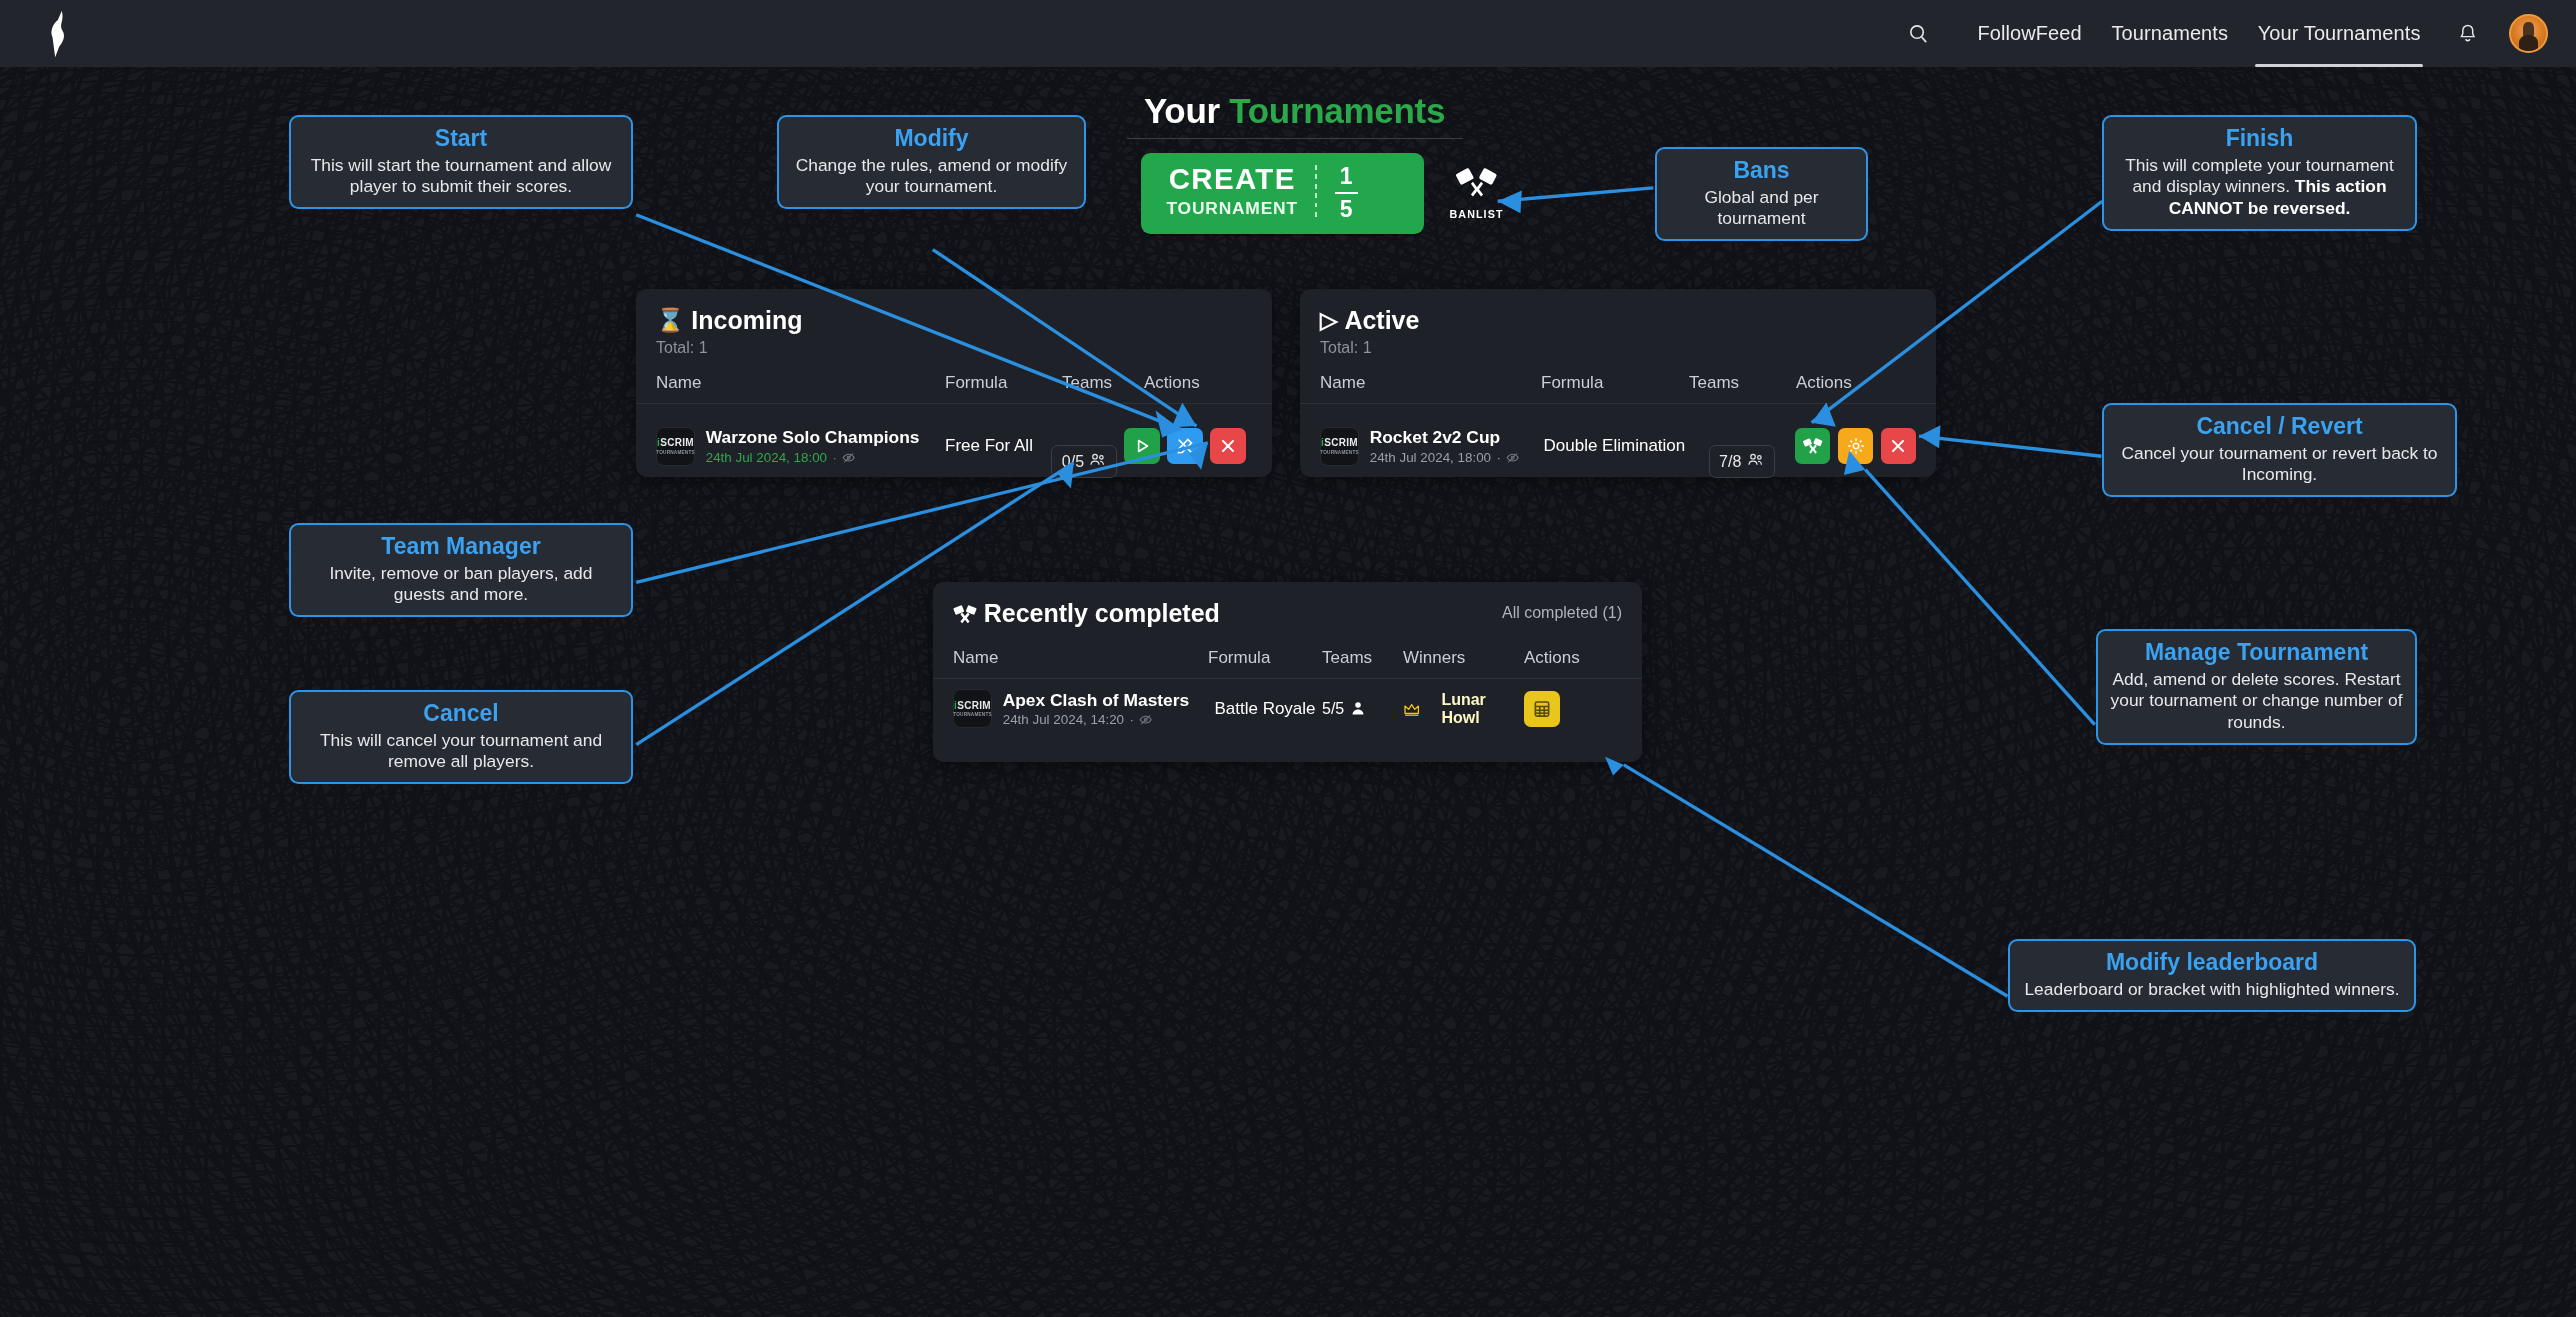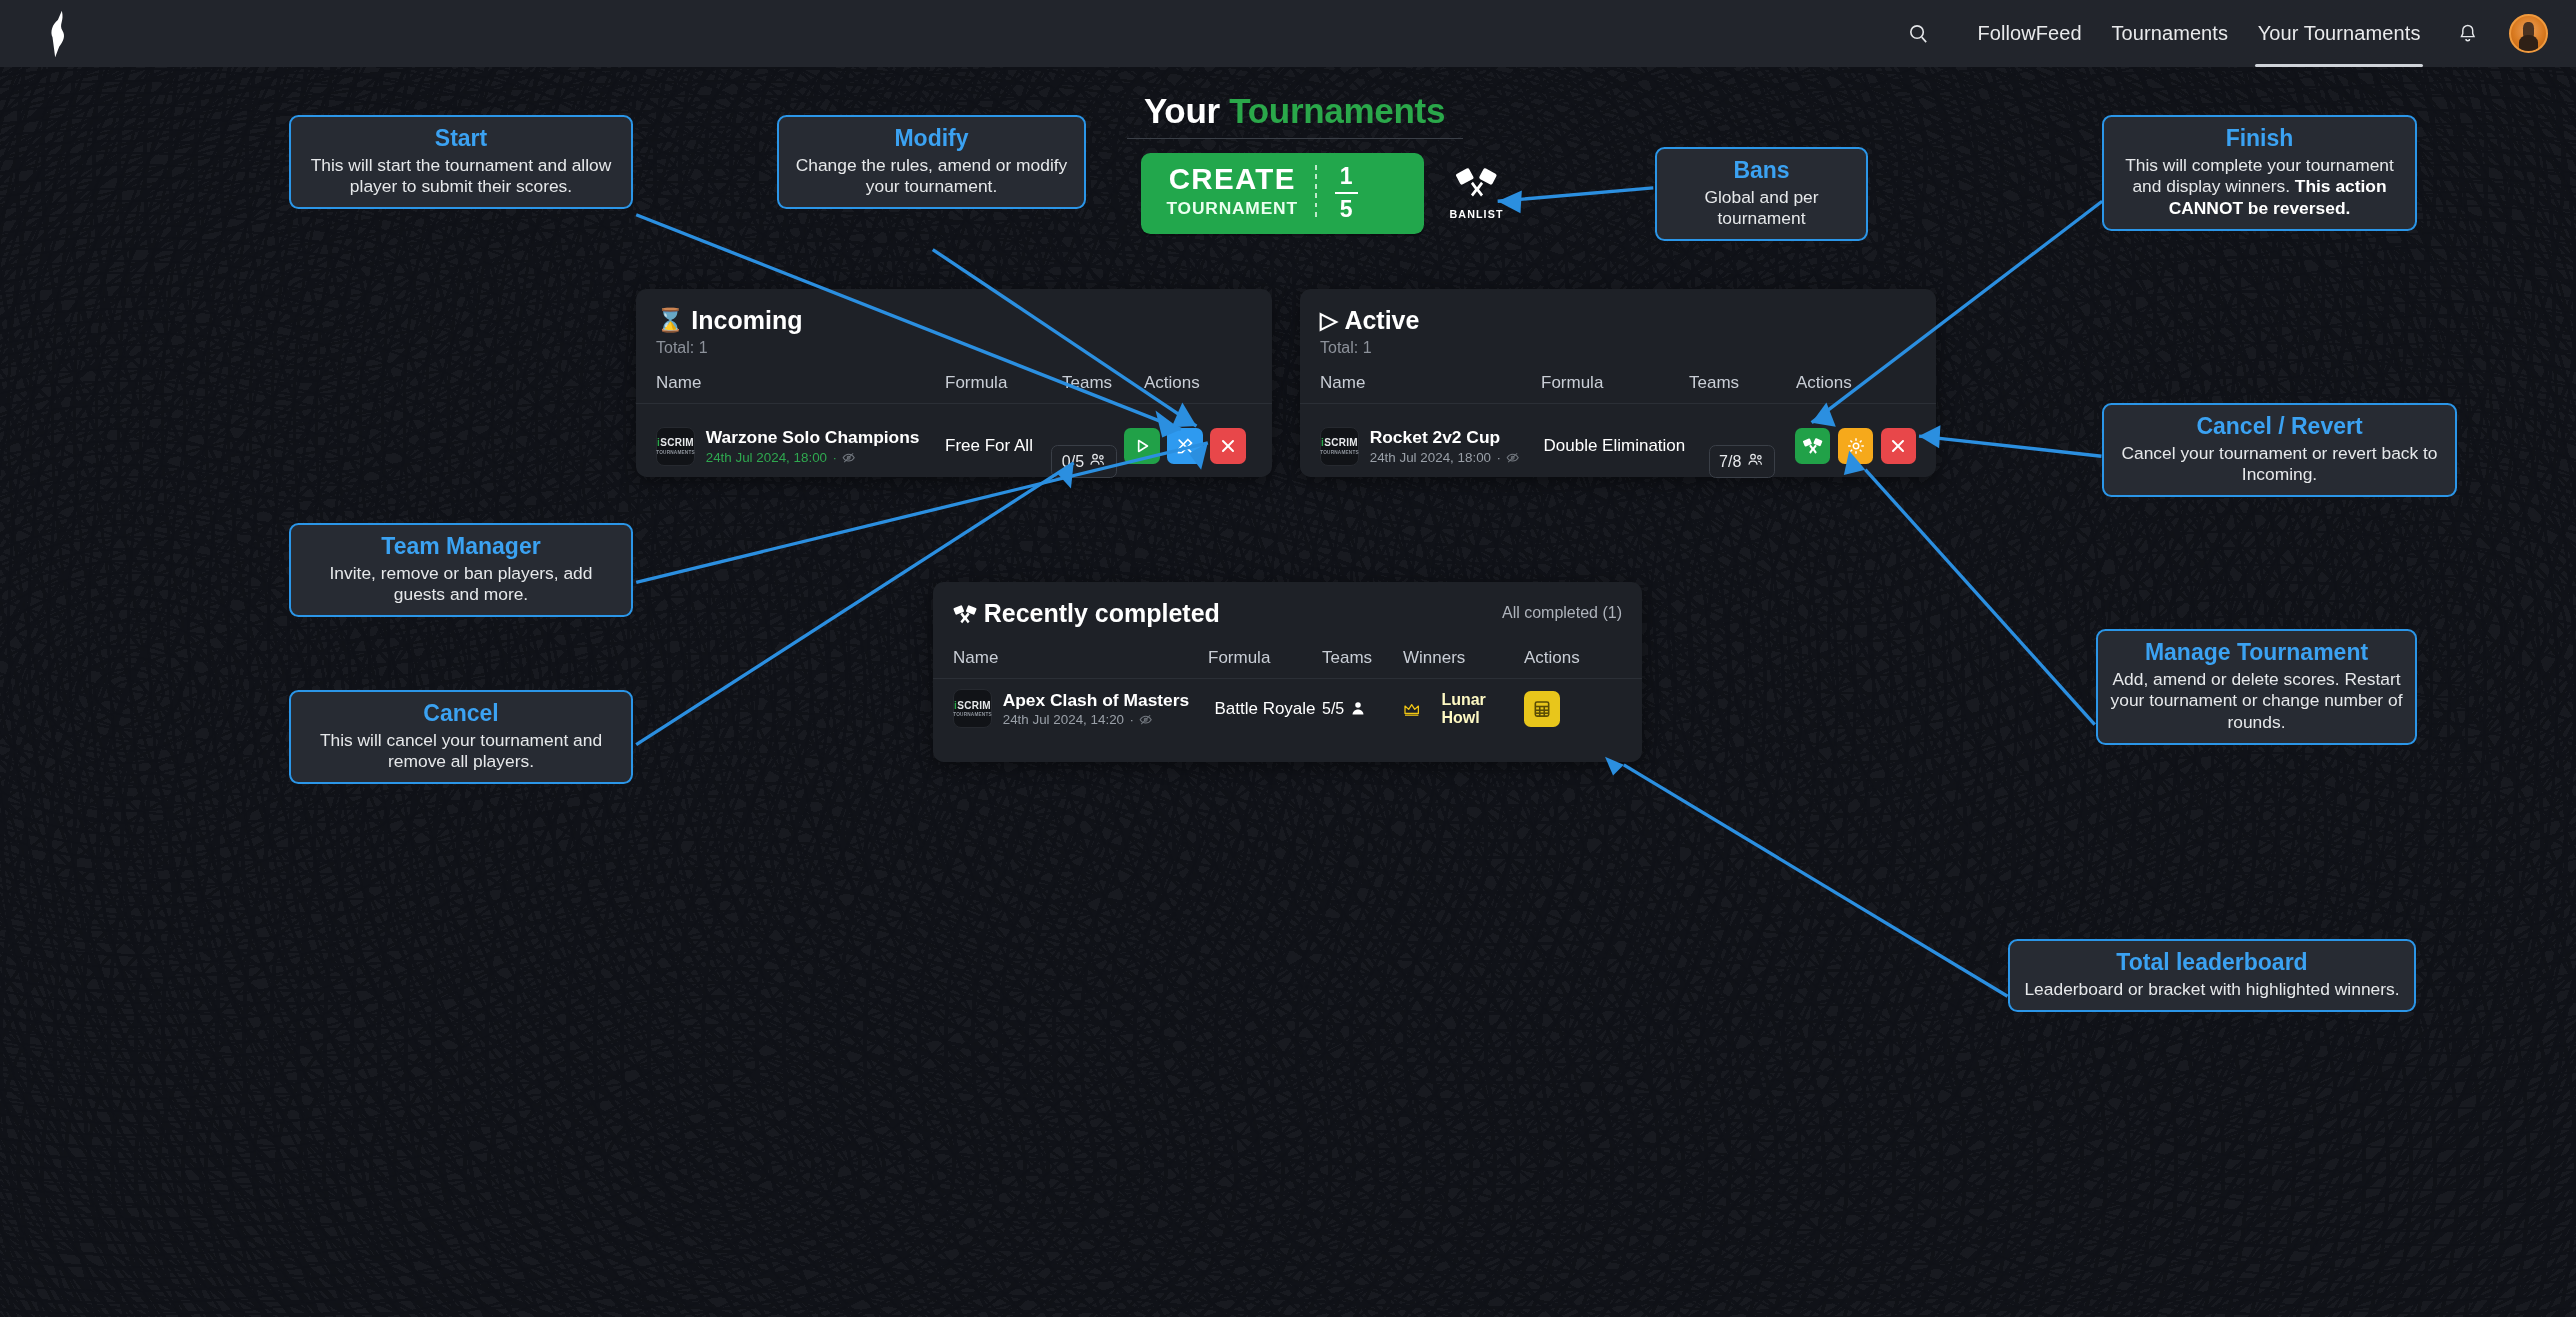--- a/index.html
+++ b/index.html
@@ -552,18 +552,18 @@
     <h3>Team Manager</h3>
     <p>Invite, remove or ban players, add guests and more.</p>
   </div>
 
   <div class="callout" style="left:289px; top:690px; width:344px;">
     <h3>Cancel</h3>
     <p>This will cancel your tournament and remove all players.</p>
   </div>
 
   <div class="callout" style="left:2008px; top:939px; width:408px;">
-    <h3>Total leaderboard</h3>
+    <h3>Modify leaderboard</h3>
     <p>Leaderboard or bracket with highlighted winners.</p>
   </div>
 
 </div>
 
 
 </body></html>

